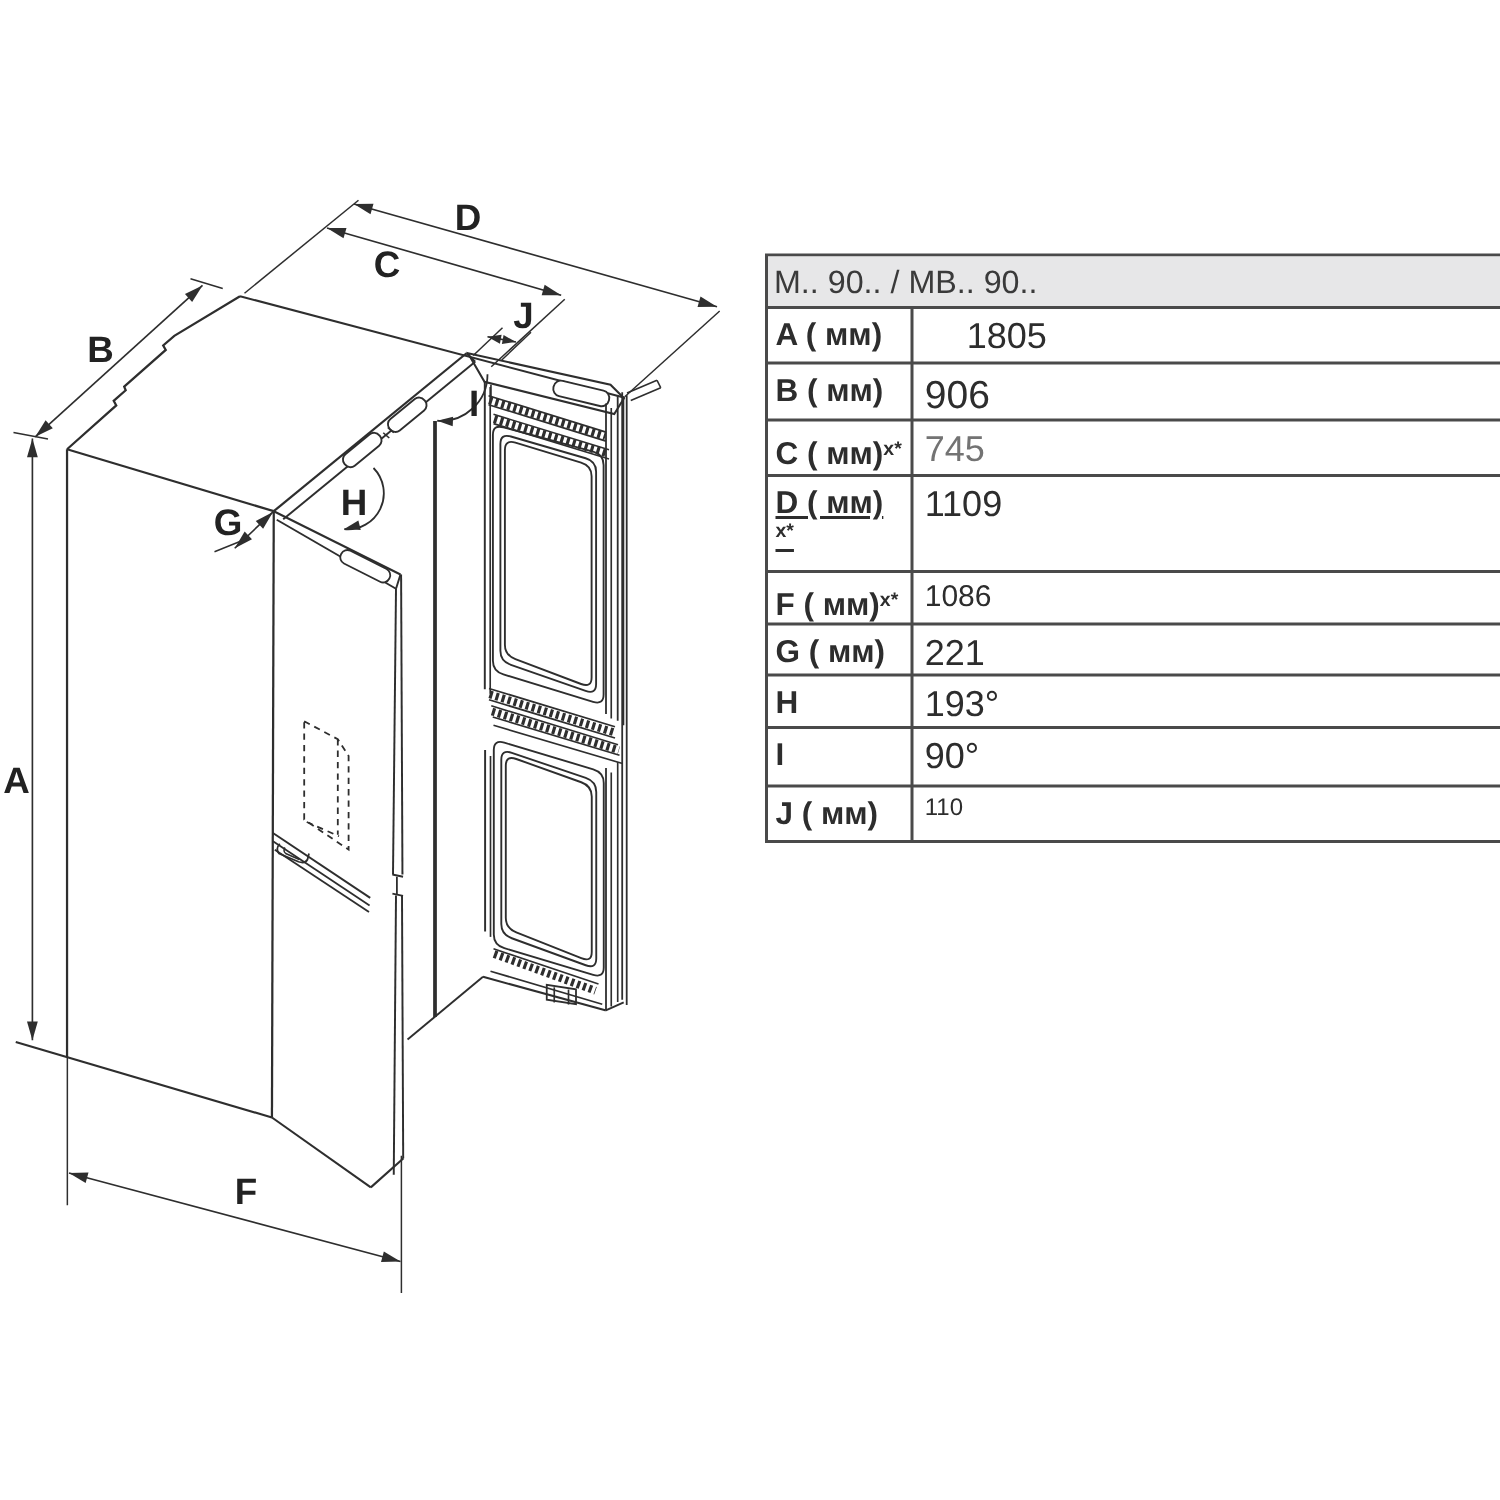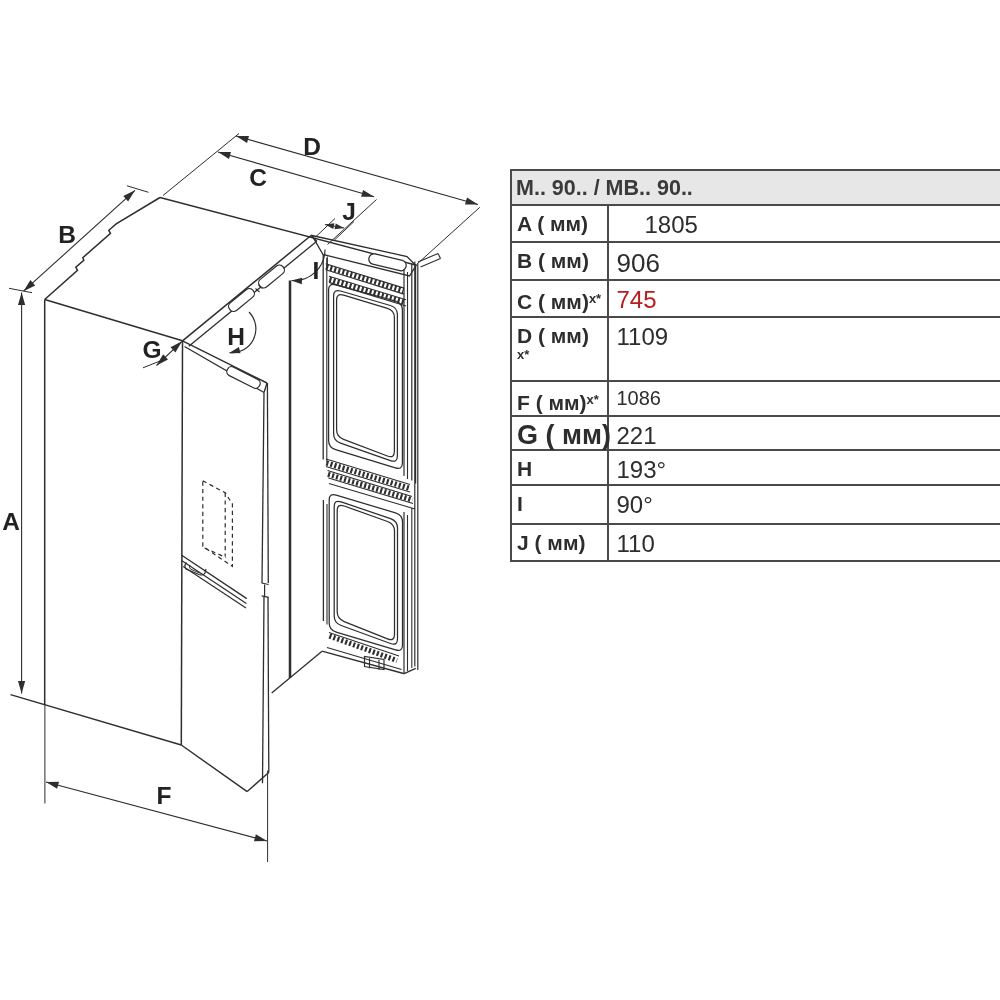--- a/index.html
+++ b/index.html
@@ -130,52 +130,52 @@
 <text x="164" y="795" font-family="Liberation Sans, sans-serif" font-size="24.5" font-weight="bold" fill="#222" text-anchor="middle" dominant-baseline="central">F</text>
 <path d="M 249.0,312.0 A 24 24 0 0 1 229.5,352.7" stroke="#2e2e2e" stroke-width="1.2" fill="none" stroke-linejoin="miter"></path>
 <polygon points="229.5,352.7 238.9,347.0 240.5,353.3" fill="#2e2e2e"></polygon>
 <text x="236" y="336" font-family="Liberation Sans, sans-serif" font-size="24.5" font-weight="bold" fill="#222" text-anchor="middle" dominant-baseline="central">H</text>
 <path d="M 325,249.5 A 31 31 0 0 1 291.5,280.5" stroke="#2e2e2e" stroke-width="1.2" fill="none" stroke-linejoin="miter"></path>
 <polygon points="291.5,280.5 302.1,277.8 301.8,284.2" fill="#2e2e2e"></polygon>
 <text x="316" y="270" font-family="Liberation Sans, sans-serif" font-size="24.5" font-weight="bold" fill="#222" text-anchor="middle" dominant-baseline="central">I</text>
 </svg>
 <div style="position:absolute;left:510.0px;top:168.5px;width:520px;height:393.0px;border:2px solid #4a4a4a;box-sizing:border-box;background:#fff;">
 <div style="position:absolute;left:0;top:0;width:100%;height:35.5px;background:#e7e7e8;border-bottom:2px solid #4a4a4a;box-sizing:border-box;">
-      <div style="position:absolute;left:4px;top:5px;font-size:21.5px;color:#3a3a3a;font-weight:bold;">M.. 90.. / MB.. 90..</div>
+      <div style="position:absolute;left:4px;top:5px;font-size:21.5px;color:#3a3a3a;">M.. 90.. / MB.. 90..</div>
     </div>
 <div style="position:absolute;left:94.5px;top:35.5px;width:2.4px;bottom:0;background:#4a4a4a;"></div>
 <div style="position:absolute;left:0;top:35.5px;width:100%;height:36.5px;border-bottom:2px solid #4a4a4a;box-sizing:border-box;">
       <div style="position:absolute;left:5px;top:7px;font-size:21px;color:#2d2d2d;line-height:22px;"><b>A ( мм)</b></div>
       <div style="position:absolute;left:104.5px;top:5px;font-size:24px;color:#2d2d2d;margin-left:28px;">1805</div>
     </div>
 <div style="position:absolute;left:0;top:72.0px;width:100%;height:38.0px;border-bottom:2px solid #4a4a4a;box-sizing:border-box;">
       <div style="position:absolute;left:5px;top:7px;font-size:21px;color:#2d2d2d;line-height:22px;"><b>B ( мм)</b></div>
       <div style="position:absolute;left:104.5px;top:5px;font-size:26px;color:#2d2d2d;">906</div>
     </div>
 <div style="position:absolute;left:0;top:110.0px;width:100%;height:37.5px;border-bottom:2px solid #4a4a4a;box-sizing:border-box;">
       <div style="position:absolute;left:5px;top:7px;font-size:21px;color:#2d2d2d;line-height:22px;"><b>C ( мм)</b><b style="font-size:13px;vertical-align:6px;">x*</b></div>
-      <div style="position:absolute;left:104.5px;top:5px;font-size:24px;color:#b91c1c;">745</div>
+      <div style="position:absolute;left:104.5px;top:5px;font-size:24px;color:#737373;">745</div>
     </div>
 <div style="position:absolute;left:0;top:147.5px;width:100%;height:63.5px;border-bottom:2px solid #4a4a4a;box-sizing:border-box;">
-      <div style="position:absolute;left:5px;top:7px;font-size:21px;color:#2d2d2d;line-height:22px;"><b>D ( мм)</b><br><b style="font-size:13px;vertical-align:6px;line-height:13px;">x*</b></div>
+      <div style="position:absolute;left:5px;top:7px;font-size:21px;color:#2d2d2d;line-height:22px;text-decoration:underline;"><b>D ( мм)</b><br><b style="font-size:13px;vertical-align:6px;line-height:13px;">x*</b></div>
       <div style="position:absolute;left:104.5px;top:5px;font-size:24px;color:#2d2d2d;text-align:center;">1109</div>
     </div>
 <div style="position:absolute;left:0;top:211.0px;width:100%;height:35.0px;border-bottom:2px solid #4a4a4a;box-sizing:border-box;">
       <div style="position:absolute;left:5px;top:7px;font-size:21px;color:#2d2d2d;line-height:22px;"><b>F ( мм)</b><b style="font-size:13px;vertical-align:6px;">x*</b></div>
       <div style="position:absolute;left:104.5px;top:5px;font-size:20px;color:#2d2d2d;">1086</div>
     </div>
 <div style="position:absolute;left:0;top:246.0px;width:100%;height:34.0px;border-bottom:2px solid #4a4a4a;box-sizing:border-box;">
-      <div style="position:absolute;left:5px;top:7px;font-size:27px;color:#2d2d2d;line-height:22px;"><b>G ( мм)</b></div>
+      <div style="position:absolute;left:5px;top:7px;font-size:21px;color:#2d2d2d;line-height:22px;"><b>G ( мм)</b></div>
       <div style="position:absolute;left:104.5px;top:5px;font-size:24px;color:#2d2d2d;">221</div>
     </div>
 <div style="position:absolute;left:0;top:280.0px;width:100%;height:35.5px;border-bottom:2px solid #4a4a4a;box-sizing:border-box;">
       <div style="position:absolute;left:5px;top:7px;font-size:21px;color:#2d2d2d;line-height:22px;"><b>H</b></div>
       <div style="position:absolute;left:104.5px;top:5px;font-size:24px;color:#2d2d2d;">193°</div>
     </div>
 <div style="position:absolute;left:0;top:315.5px;width:100%;height:38.5px;border-bottom:2px solid #4a4a4a;box-sizing:border-box;">
       <div style="position:absolute;left:5px;top:7px;font-size:21px;color:#2d2d2d;line-height:22px;"><b>I</b></div>
       <div style="position:absolute;left:104.5px;top:5px;font-size:24px;color:#2d2d2d;">90°</div>
     </div>
 <div style="position:absolute;left:0;top:354.0px;width:100%;height:37.0px;box-sizing:border-box;">
       <div style="position:absolute;left:5px;top:7px;font-size:21px;color:#2d2d2d;line-height:22px;"><b>J ( мм)</b></div>
-      <div style="position:absolute;left:104.5px;top:5px;font-size:24px;color:#2d2d2d;">110</div>
+      <div style="position:absolute;left:104.5px;top:5px;font-size:16px;color:#2d2d2d;">110</div>
     </div>
 </div>
 
 </body></html>

